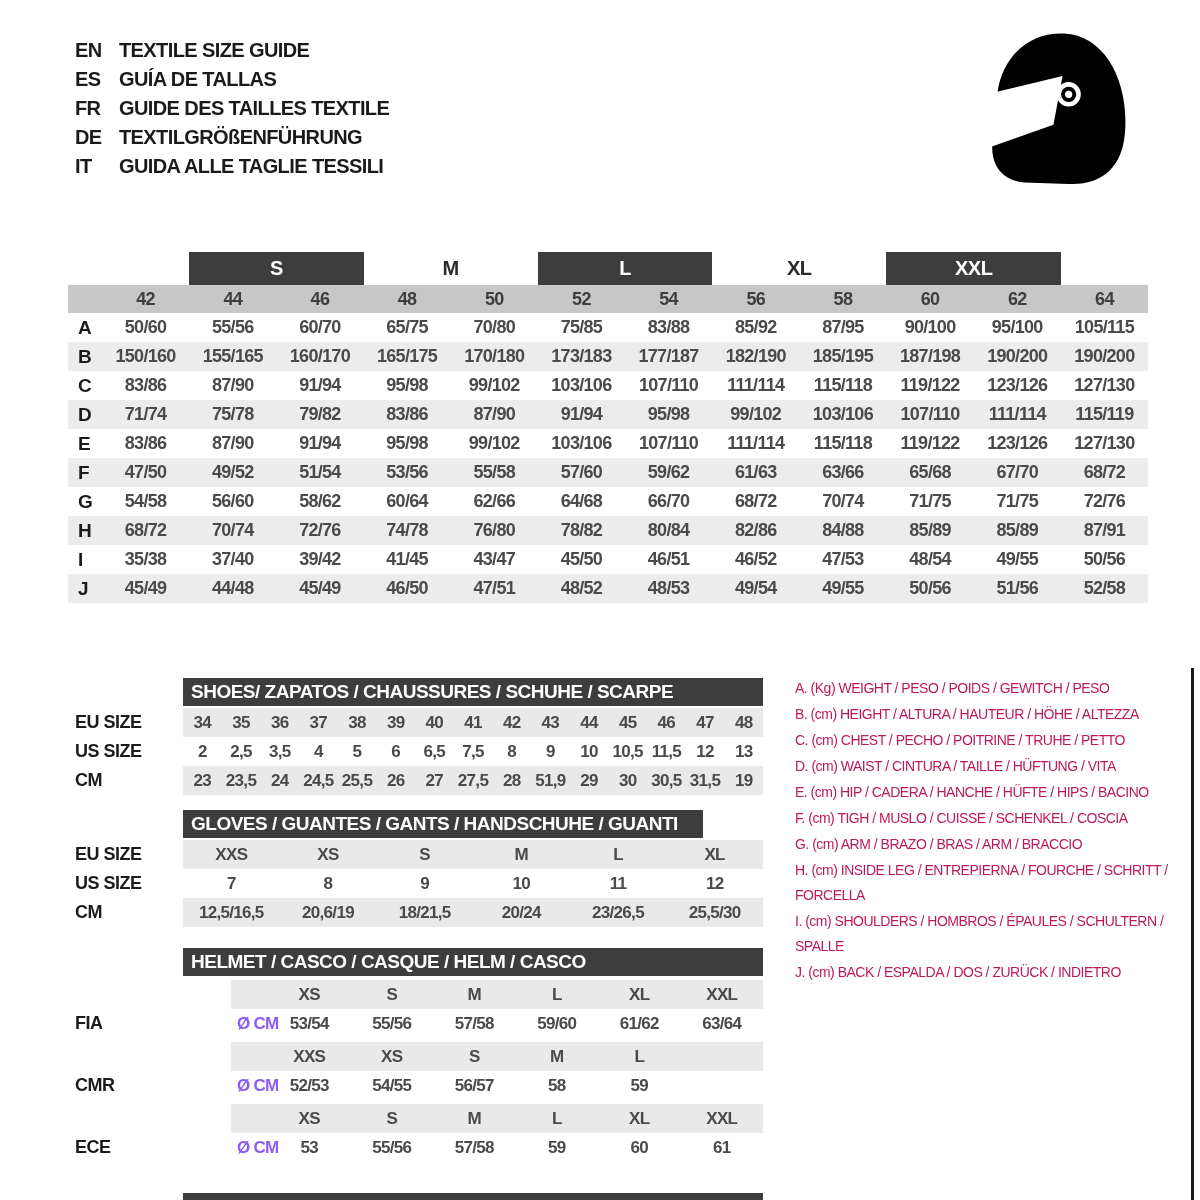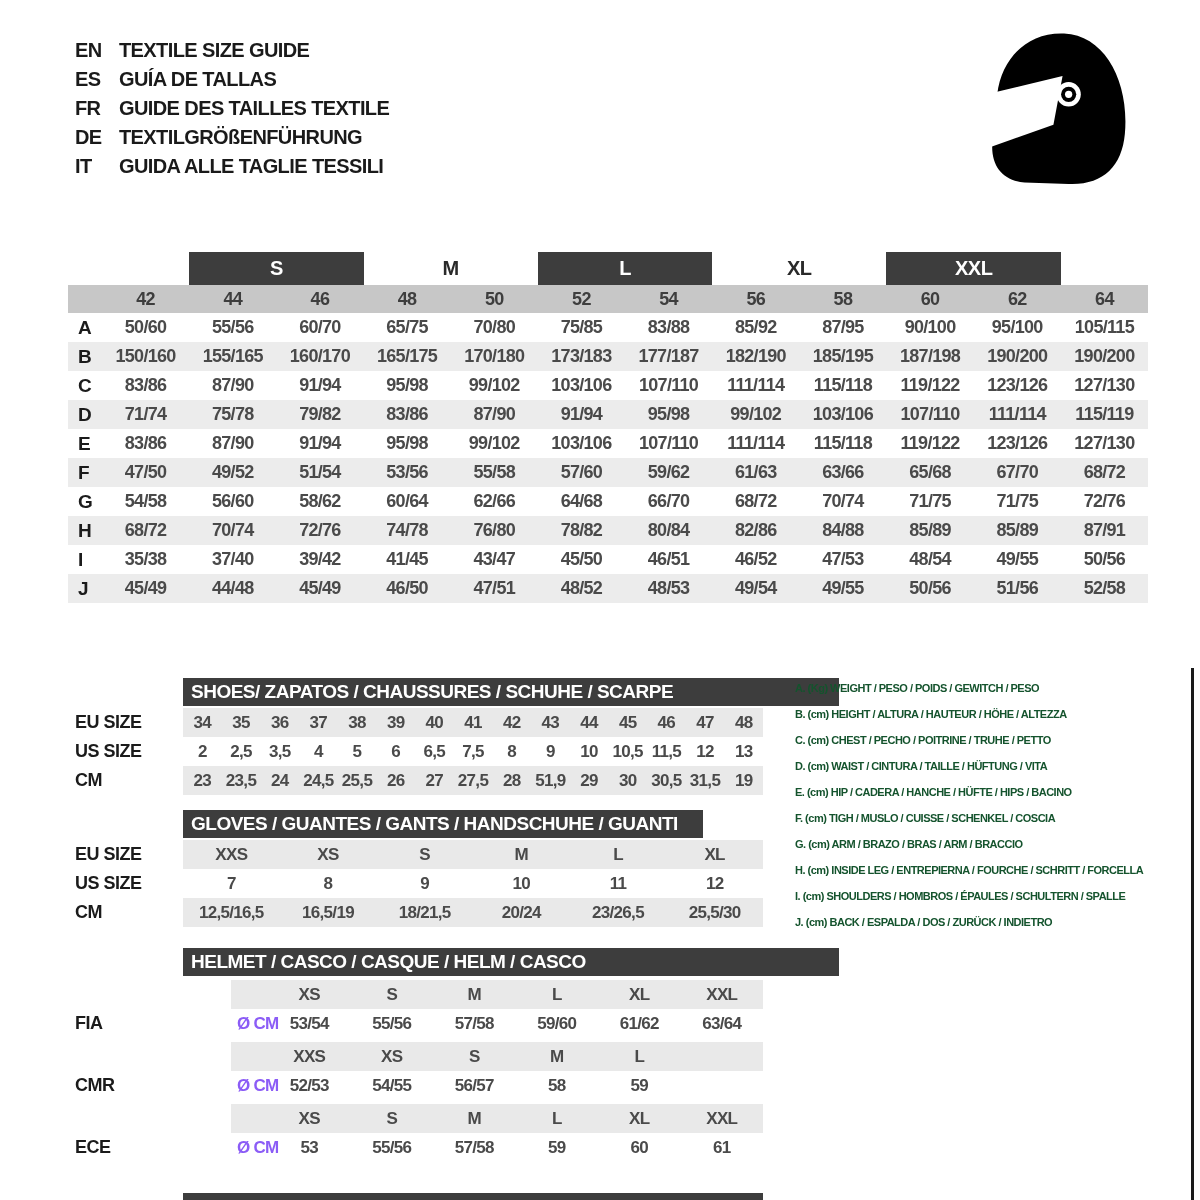--- a/index.html
+++ b/index.html
@@ -25,34 +25,34 @@
   .num{color:#3e3e3e;}
   .trow{height:29px;}
   .trow.alt{background:#ececec;}
   .letter{justify-content:flex-start;padding-left:10px;color:#1b1b1b;font-size:19px;}
 
   
   .sec{position:absolute;left:68px;width:695px;}
   .shoes-sec{top:678px;}
   .gloves-sec{top:810px;}
   .helmet-sec{top:948px;}
-  .sec-bar{margin-left:115px;width:656px;height:28px;background:#3d3d3d;display:flex;align-items:center;padding-left:8px;box-sizing:border-box;}
+  .sec-bar{margin-left:115px;width:580px;height:28px;background:#3d3d3d;display:flex;align-items:center;padding-left:8px;box-sizing:border-box;}
   .gloves-sec .sec-bar{width:520px;}
   .sec-title{color:#fff;font-weight:700;font-size:19px;letter-spacing:-0.5px;white-space:nowrap;}
   .sec-rows{margin-top:2px;}
   .sec-row{display:grid;height:29px;}
   .rlabel{display:flex;align-items:center;font-weight:700;font-size:18px;color:#1b1b1b;letter-spacing:-0.5px;padding-left:7px;box-sizing:border-box;}
   .vcell{display:flex;align-items:center;justify-content:center;font-weight:700;font-size:17px;letter-spacing:-0.7px;color:#4a4a4a;white-space:nowrap;}
   .gray{background:#e9e9e9;}
   .unit{justify-content:flex-start;padding-left:6px;box-sizing:border-box;color:#8b5cf6;margin-left:48px;}
   .hgroup{margin-top:4px;}
 
   
   .legend{position:absolute;left:795px;top:676px;width:392px;}
-  .legend-item{font-weight:700;font-size:11px;letter-spacing:-0.5px;color:#14532d;line-height:25px;margin-bottom:1px;}
+  .legend-item{font-weight:400;font-size:14px;letter-spacing:-0.5px;color:#be185d;line-height:25px;margin-bottom:1px;}
 
   
   .edge-line{position:absolute;left:1191px;top:668px;width:3px;height:532px;background:#1a1a1a;}
   .cutoff-bar{position:absolute;left:183px;top:1193px;width:580px;height:7px;background:#3d3d3d;}
 </style>
 </head>
 <body>
 
 <div class="page">
 
@@ -347,21 +347,21 @@
           <div class="vcell">7</div>
           <div class="vcell">8</div>
           <div class="vcell">9</div>
           <div class="vcell">10</div>
           <div class="vcell">11</div>
           <div class="vcell">12</div>
         </div>
         <div class="sec-row shaded" style="grid-template-columns: 115px repeat(6, 1fr);">
           <div class="rlabel">CM</div>
           <div class="vcell gray">12,5/16,5</div>
-          <div class="vcell gray">16,5/19</div>
+          <div class="vcell gray">20,6/19</div>
           <div class="vcell gray">18/21,5</div>
           <div class="vcell gray">20/24</div>
           <div class="vcell gray">23/26,5</div>
           <div class="vcell gray">25,5/30</div>
         </div>
       </div>
   </section>
 
   <section class="sec helmet-sec">
     <div class="sec-bar">

